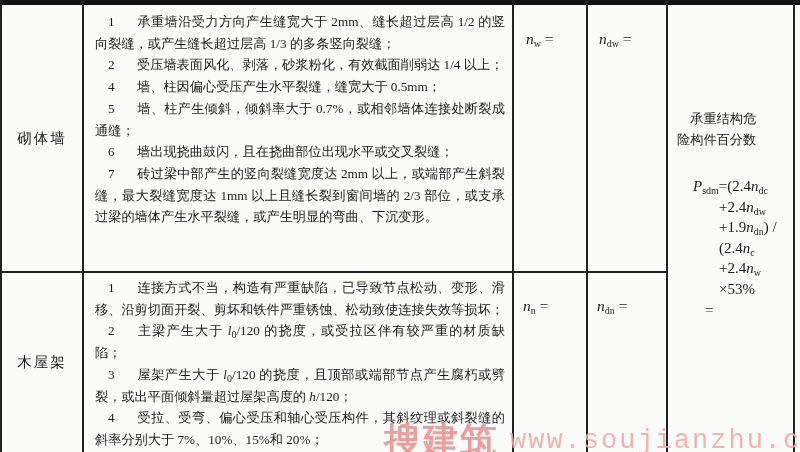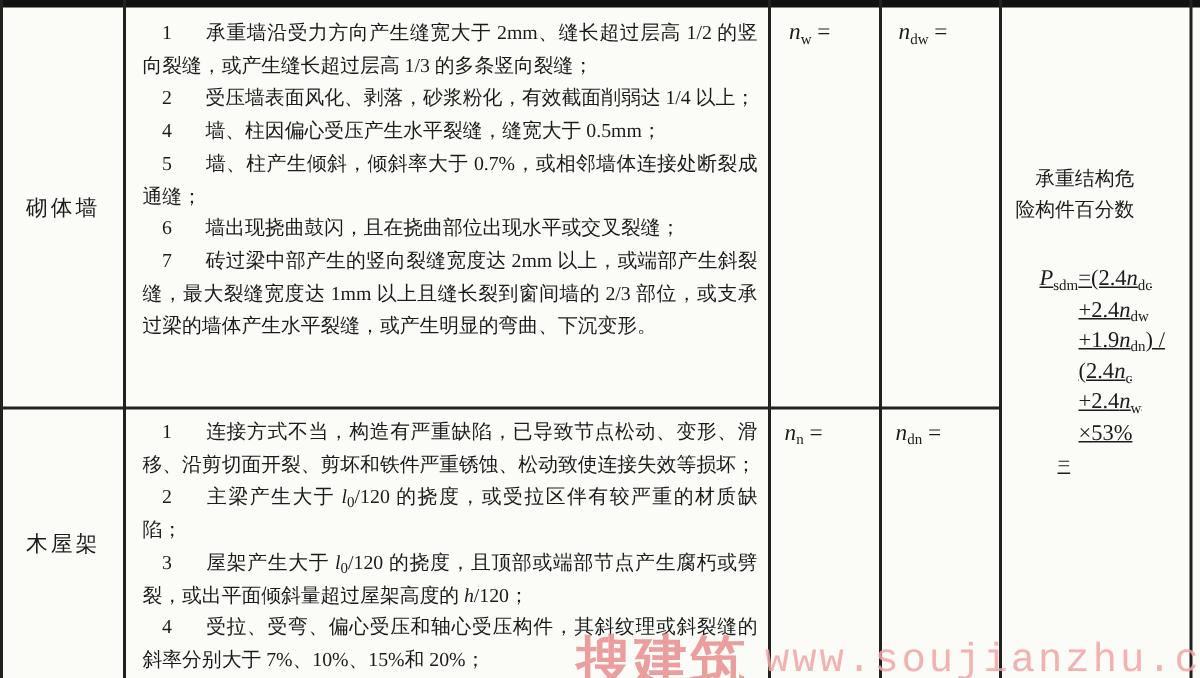--- a/index.html
+++ b/index.html
@@ -13,26 +13,26 @@
   .topbar { position:absolute; left:0; top:0; width:800px; height:5px; background:#111; z-index:1; }
   .vline  { position:absolute; top:0; height:452px; width:2px; background:#212121; z-index:1; }
   .hline  { position:absolute; height:2px; background:#212121; z-index:1; }
   
   .cell { position:absolute; z-index:2; }
   .cell-label { display:flex; align-items:center; justify-content:center;
                 font-size:14.5px; letter-spacing:2px; }
   .items p { text-indent:13px; text-align:justify; font-size:13.2px;
              line-height:21.7px; }
   .items .num { display:inline-block; width:29px; text-indent:0; }
-  .count-cell { font-size:15.5px; }
+  .count-cell { font-size:15.5px;margin-top:17px; }
   .count-cell i, .formula-line i, .items i { font-style:italic; font-family:"Liberation Serif",serif; }
   sub { font-size:10px; line-height:0; vertical-align:-3px; }
   .result-heading { font-size:13.2px; line-height:21px; text-indent:1em;
                     padding:0 4px 0 8px; margin-top:108px; }
-  .formula-block { margin-top:26px; padding-left:24px;text-decoration:underline; }
+  .formula-block { margin-top:26px; padding-left:24px; }
   .formula-line { font-size:15px; line-height:20.6px; white-space:nowrap; }
   .formula-line.ind-1 { padding-left:26px; }
   .formula-line.ind-2 { padding-left:12px; }
   
   .watermark { position:absolute; z-index:5; pointer-events:none; white-space:nowrap;
                left:384px; top:416px; opacity:.85;
                font-family:Liberation Mono, monospace; }
   .wm-cn  { font-size:37px; font-weight:bold; color:#e88f8f; letter-spacing:1px; vertical-align:middle; }
   .wm-url { font-size:27px; color:#f2a6a6; letter-spacing:2px; margin-left:12px; vertical-align:middle; }
 </style>

